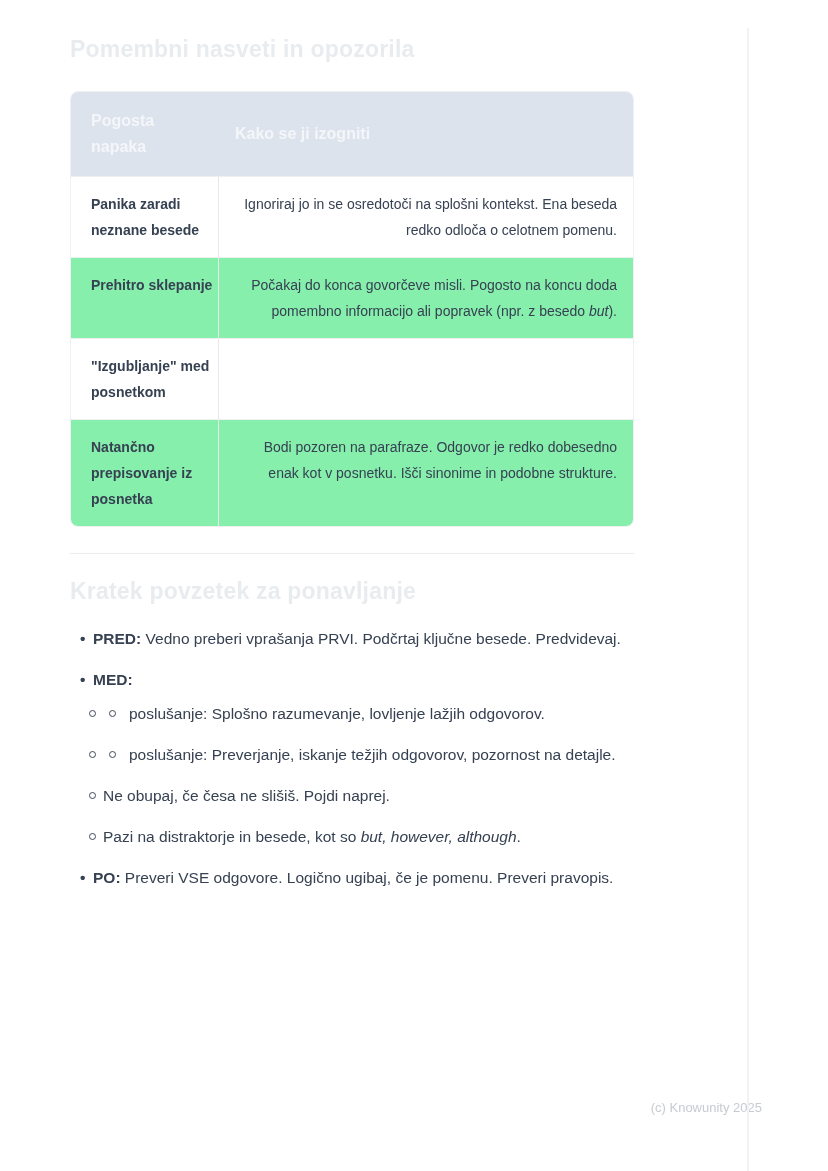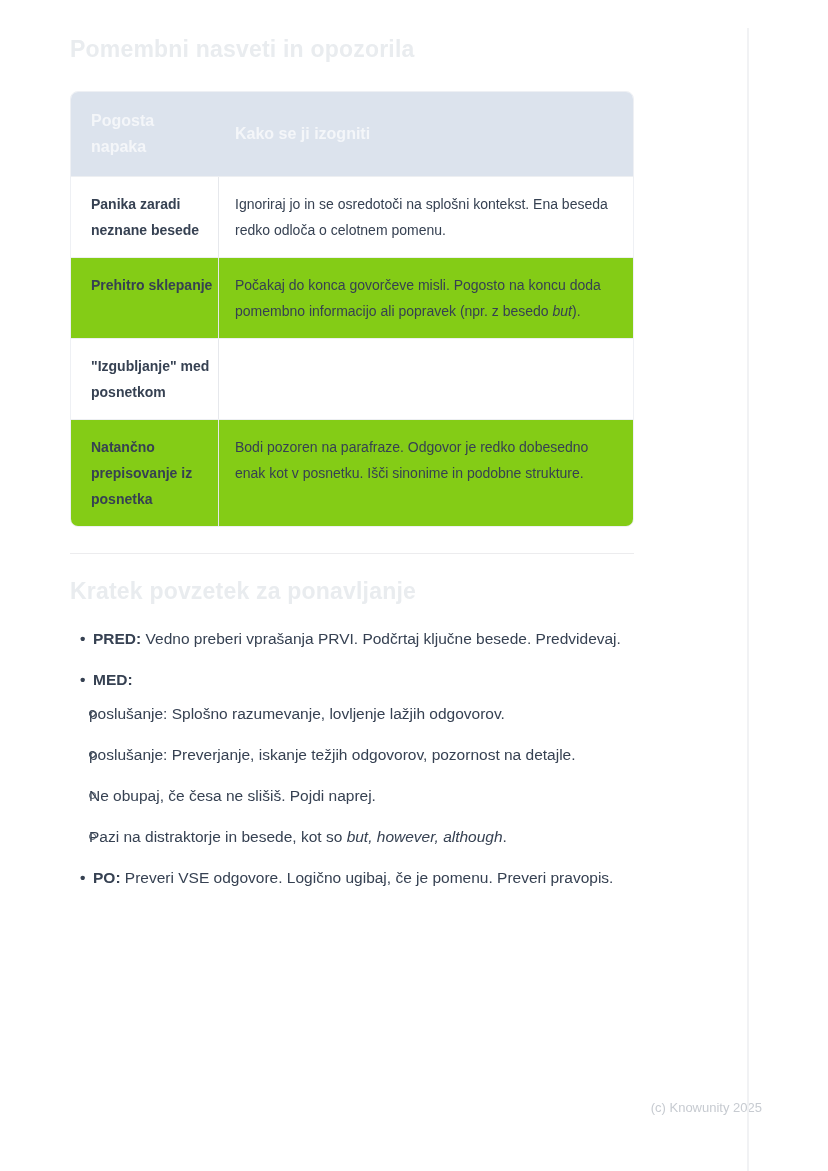--- a/index.html
+++ b/index.html
@@ -10,36 +10,36 @@
   .section-title { font-size:23px; font-weight:700; color:#e9ecef; margin:36px 0 28px 0; letter-spacing:.2px; }
   .section-title.second { margin:24px 0 0 0; }
 
   
   .mistakes-table { border-radius:8px; overflow:hidden; border:1px solid #eef0f4; }
   .thead { display:flex; align-items:center; background:#dce3ed; min-height:84px;
            color:#f4f6f9; font-weight:700; font-size:16px; line-height:26px; }
   .th.col1 { width:148px; padding:0 8px 0 20px; box-sizing:border-box; }
   .th.col2 { flex:1; padding:0 16px; box-sizing:border-box; }
   .tr { display:flex; background:#ffffff; border-top:1px solid #edeff2; }
-  .tr.alt { background:#84cc16; }
+  .tr.alt { background:#86efac; }
   .td { font-size:14px; line-height:26px; box-sizing:border-box; }
   .td.col1 { width:148px; font-weight:700; padding:14px 4px 14px 20px; border-right:1px solid #e6e8ec; }
-  .td.col2 { flex:1; padding:14px 16px; }
+  .td.col2 { flex:1; padding:14px 16px;text-align:right; }
 
   .divider { border:none; border-top:1px solid #ececee; margin:26px 0 0 0; }
 
   
   .summary { list-style:none; margin:20px 0 0 0; padding:0 0 0 10px; font-size:15.5px; line-height:28px; }
   .summary > li { margin:0 0 13px 0; }
   .li-row { display:flex; }
   .disc { flex:none; width:13px; }
   .disc::before { content:"\2022"; font-weight:700; }
   .li-text { flex:1; }
   .sub { list-style:none; margin:6px 0 0 0; padding:0 0 0 9px; }
-  .sub > li { display:flex; margin:13px 0 0 0;flex-direction:column; }
+  .sub > li { display:flex; margin:13px 0 0 0; }
   .circ { flex:none; position:relative; width:14px; }
   .circ.wide { width:20px; }
   .circ::before { content:""; position:absolute; left:0; top:10px; width:6px; height:6px;
                   border:1.5px solid #3f4a5a; border-radius:50%; box-sizing:border-box;
                   width:7px; height:7px; }
   .seg-b { font-weight:700; }
   .seg-i { font-style:italic; }
 
   .footer-note { position:absolute; top:1100px; right:53px; font-size:13px; color:#c7cbd1; }
   .edge-line { position:absolute; left:747px; top:28px; width:2px; height:1143px; background:#f1f2f4; }

